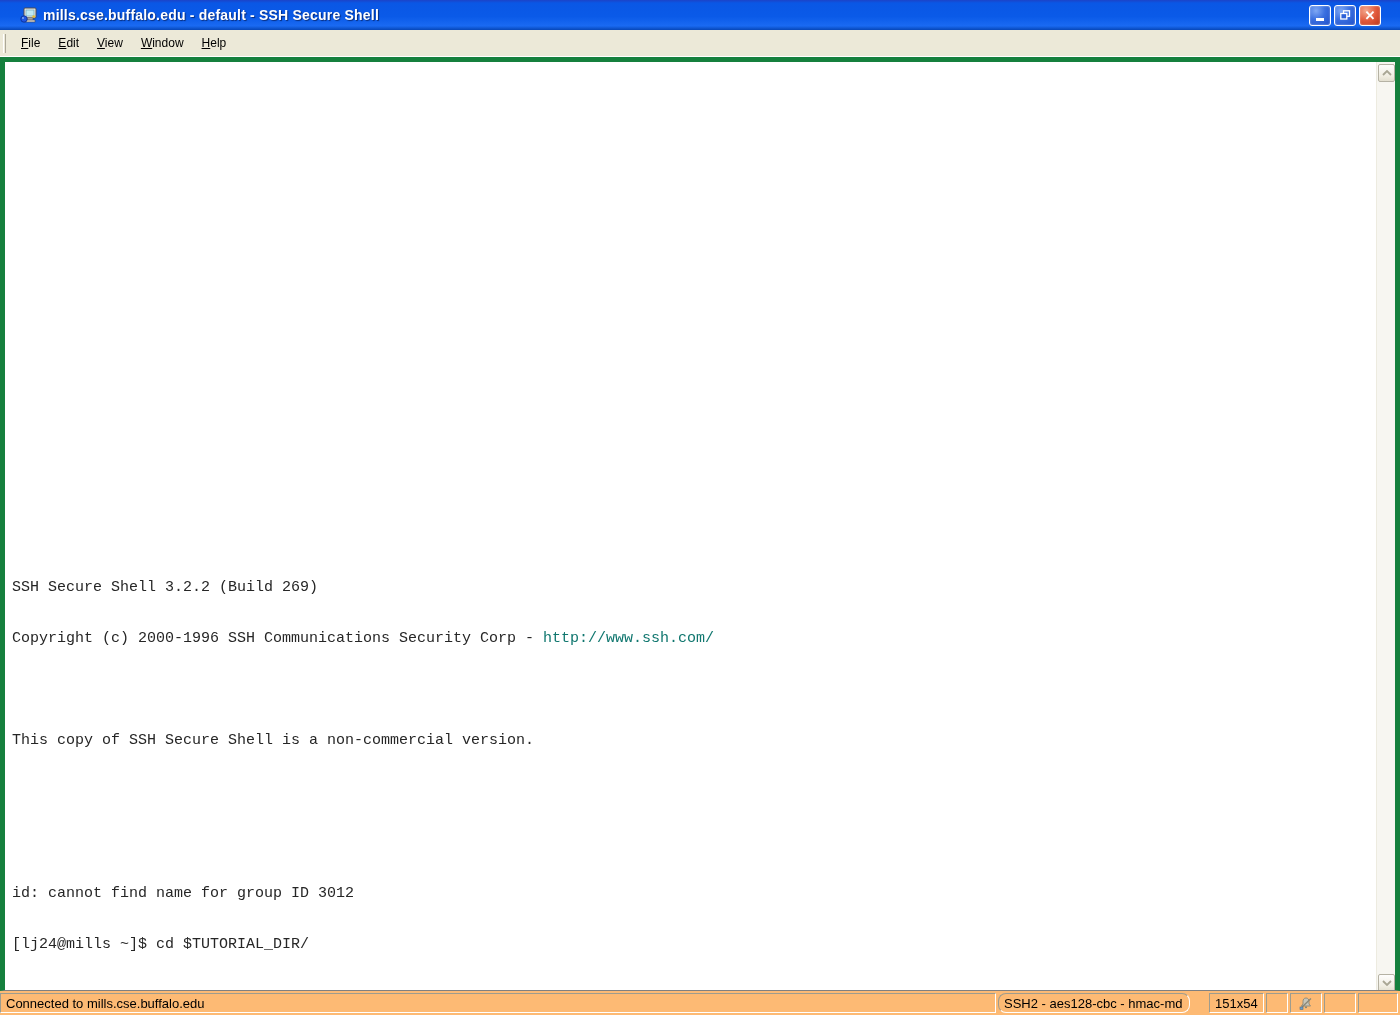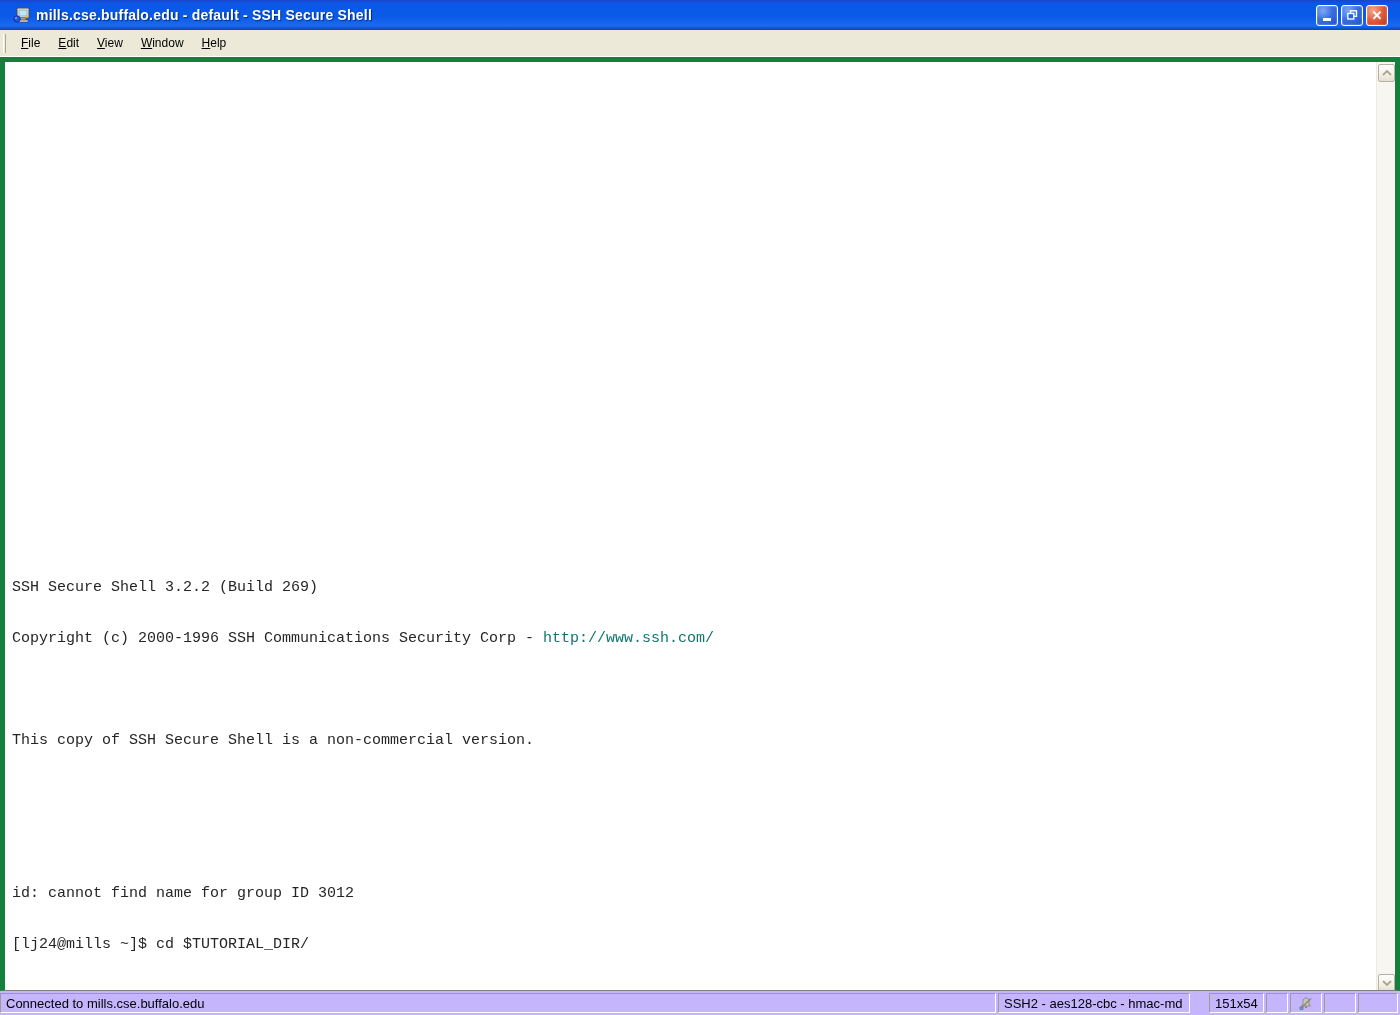--- a/index.html
+++ b/index.html
@@ -3,21 +3,21 @@
 <meta charset="utf-8">
 <style>
   * { margin:0; padding:0; box-sizing:border-box; }
   html,body { width:1400px; height:1015px; overflow:hidden; }
   body { font-family:"Liberation Sans", sans-serif; background:#ECE9D8; position:relative; }
 
   
   .titlebar {
     position:absolute; left:0; top:0; width:1400px; height:30px;
     background:linear-gradient(to bottom,#1c43c8 0%,#0a57e5 10%,#0a5ae8 55%,#1a6af2 86%,#0747b8 100%);
-    display:flex; align-items:center; padding:0 10px;
+    display:flex; align-items:center; padding:0 17px;
   }
   .app-icon { width:18px; height:18px; margin:0 5px 0 3px; flex:0 0 auto; }
   .title-text {
     color:#ffffff; font-weight:bold; font-size:14px; letter-spacing:.2px;
     text-shadow:1px 1px 1px rgba(0,0,30,.55); white-space:nowrap; flex:1 1 auto;
   }
   .win-btns { display:flex; gap:3px; margin-right:2px; }
   .win-btn {
     width:22px; height:21px; border-radius:3px; border:1px solid #ffffff;
     display:flex; align-items:center; justify-content:center;
@@ -65,29 +65,29 @@
     background:linear-gradient(to bottom,#FEFEFD,#F0EDE1 70%,#E3DFD0);
     border:1px solid #B5B2A4; border-radius:2px;
     display:flex; align-items:center; justify-content:center;
   }
   .scroll-btn.up { top:2px; }
   .scroll-btn.down { bottom:2px; }
 
   
   .statusbar {
     position:absolute; left:0; top:991px; width:1400px; height:24px;
-    background:#c4b5fd; display:flex; align-items:stretch; gap:2px;
+    background:#fdba74; display:flex; align-items:stretch; gap:2px;
     padding:2px 2px 2px 0; font-size:13px; color:#000;
   }
   .pane {
     border:1px solid; border-color:#9E9C8E #FFFFFF #FFFFFF #9E9C8E;
     display:flex; align-items:center; padding:0 5px; white-space:nowrap; overflow:hidden;
   }
   .pane.stretch { flex:1 1 auto; }
-  .pane.w-cipher { flex:0 0 192px; }
+  .pane.w-cipher { flex:0 0 192px;border-radius:8px; }
   .pane.w-size  { flex:0 0 55px;margin-left:17px; }
   .pane.w-s1 { flex:0 0 22px; }
   .pane.w-icon { flex:0 0 32px; justify-content:center; }
   .pane.w-s2 { flex:0 0 32px; }
   .pane.w-s3 { flex:0 0 40px; }
 </style>
 </head>
 <body>
 
 <div class="titlebar">

